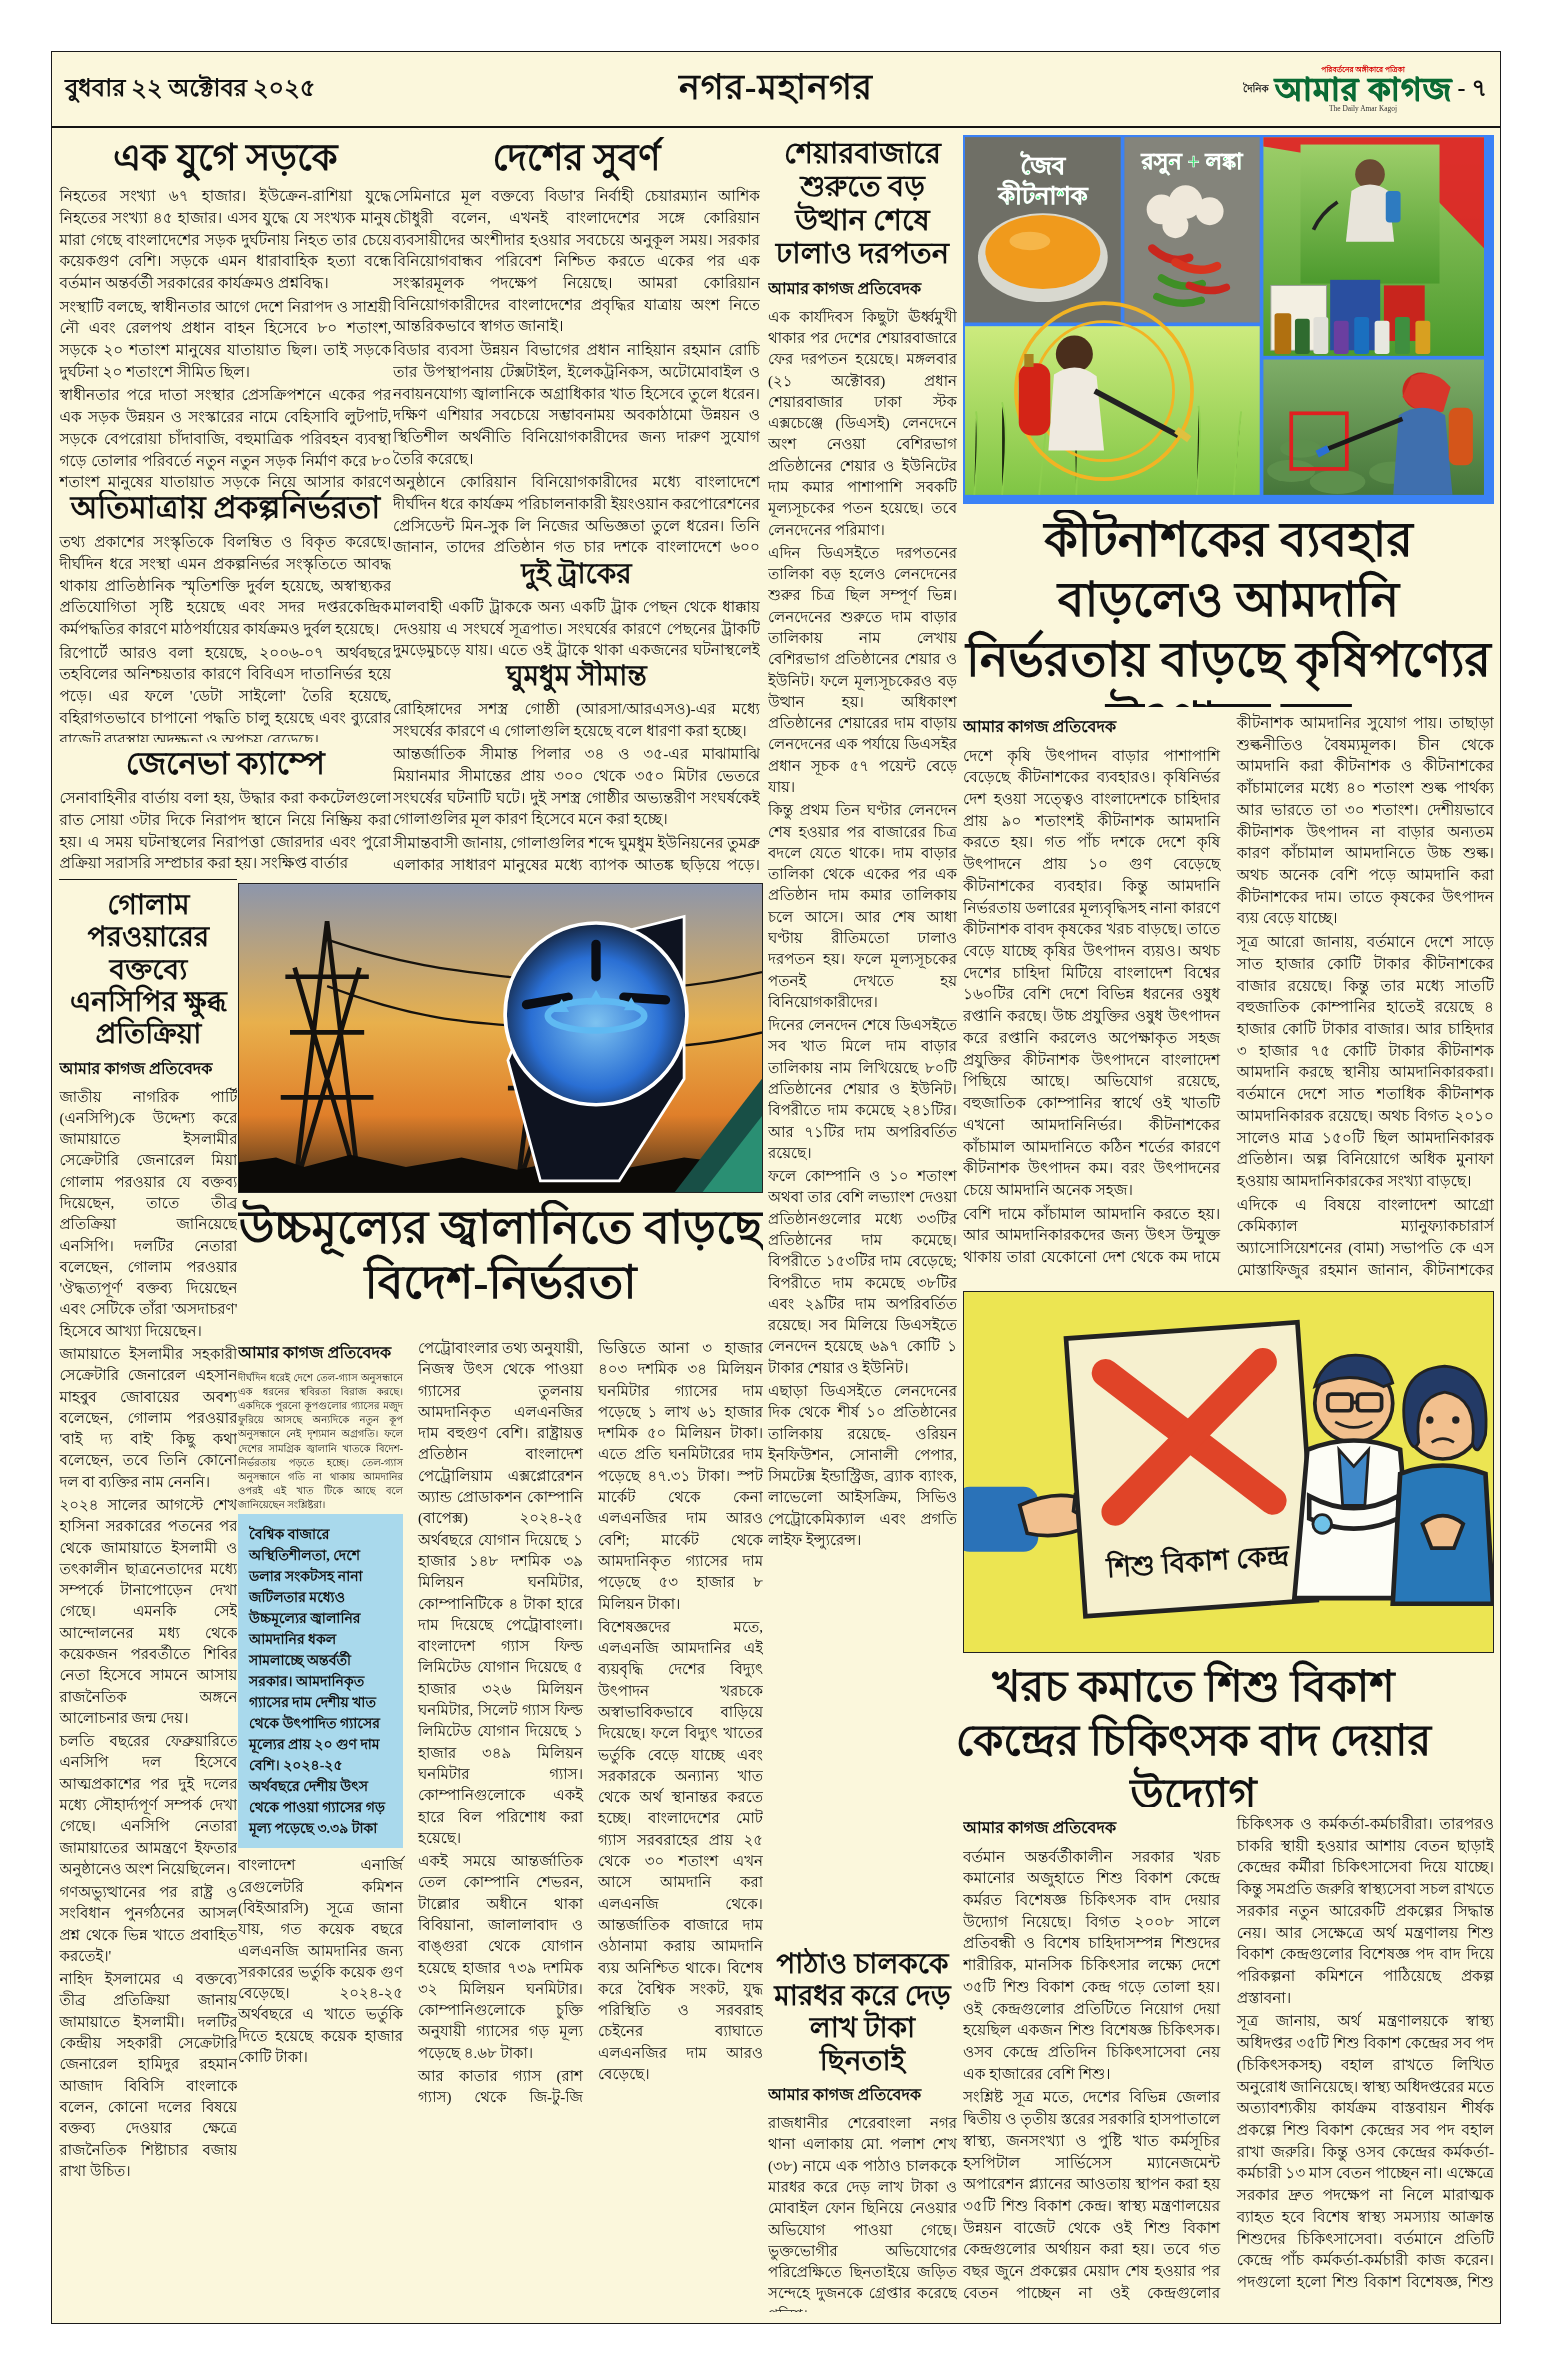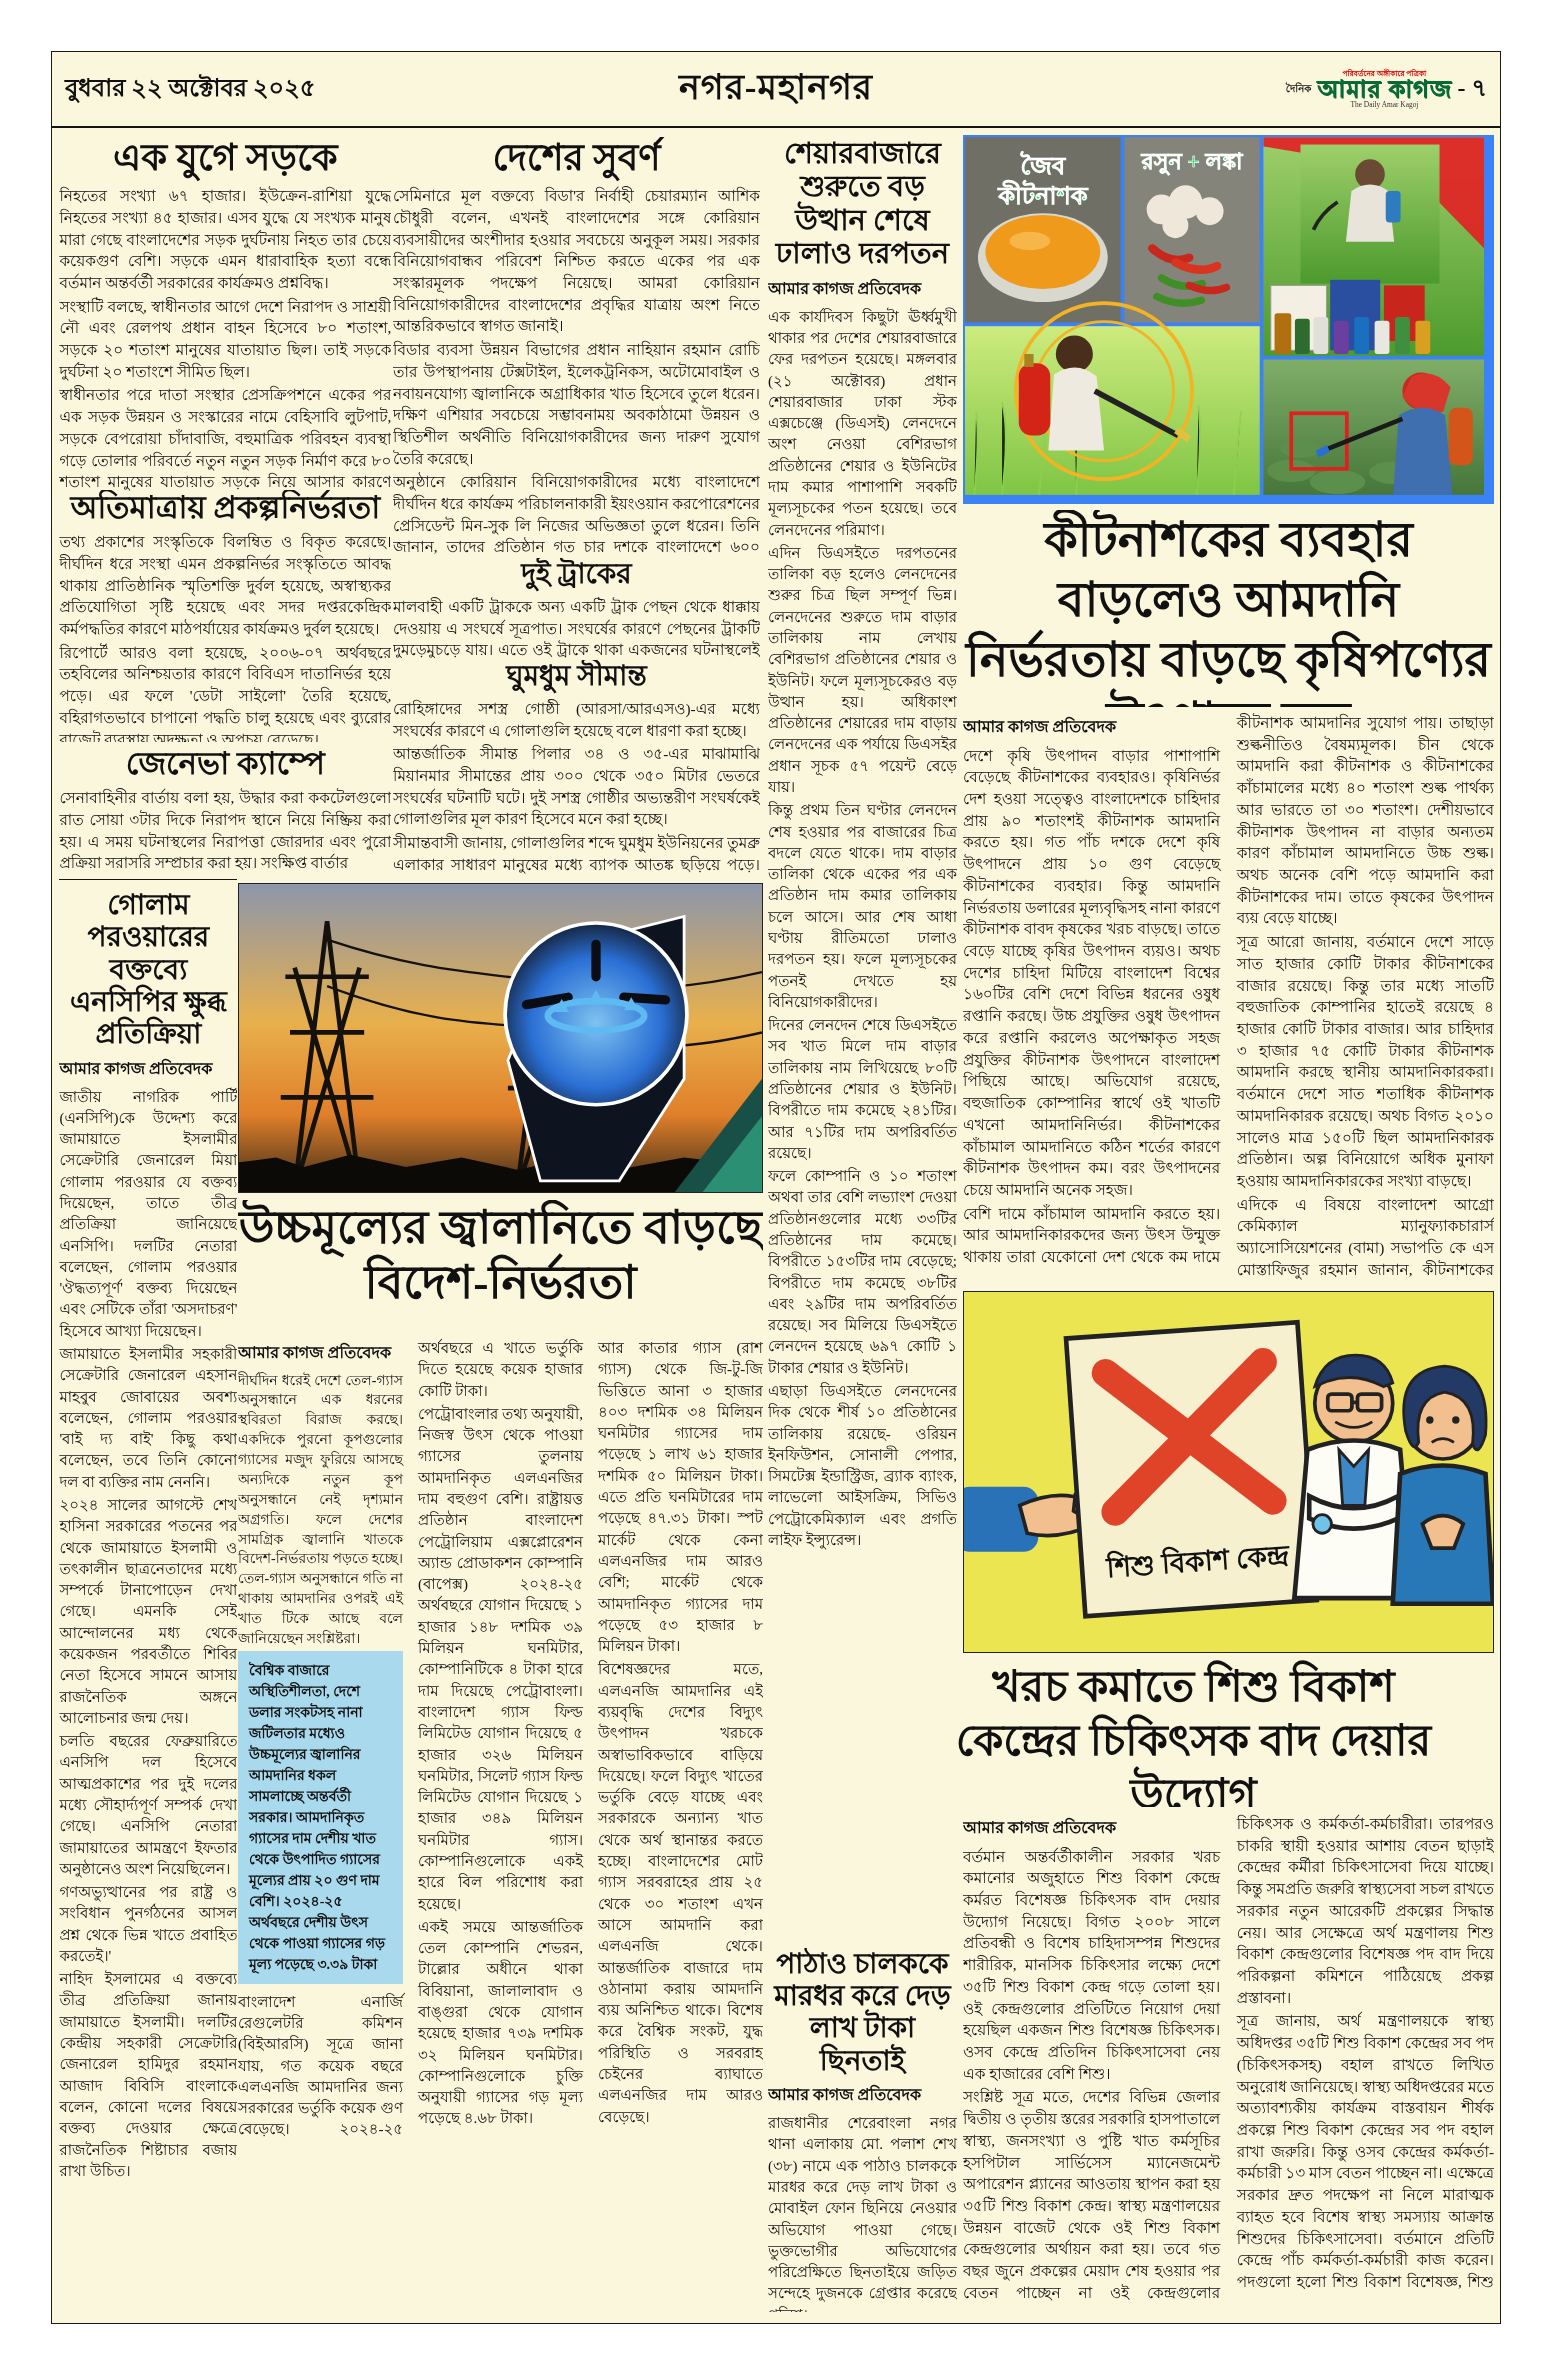--- a/index.html
+++ b/index.html
@@ -8,21 +8,21 @@
   .frame{position:absolute;left:51px;top:51px;width:1448px;height:2271px;
          background:#fbf7dc;border:1.9px solid #1b1b1b;}
   
   .header{position:absolute;left:0;top:0;width:100%;height:76px;border-bottom:2.8px solid #141414;
           display:flex;align-items:center;justify-content:space-between;box-sizing:border-box;padding:0 13px;}
   .date{font-size:24px;font-weight:bold;}
   .section-title{position:absolute;left:50%;transform:translateX(-50%);font-size:35px;font-weight:bold;letter-spacing:0.9px;}
   .logo{display:flex;align-items:center;gap:5.6px;}
   .logo-stack{display:flex;flex-direction:column;align-items:center;line-height:1;}
   .logo-tag{font-size:7.4px;color:#d40000;font-weight:bold;}
-  .logo-main{font-size:24px;font-weight:bold;color:#0b6b34;text-shadow:0.9px 0.9px 0 #063;letter-spacing:0.9px;}
+  .logo-main{font-size:32px;font-weight:bold;color:#0b6b34;text-shadow:0.9px 0.9px 0 #063;letter-spacing:0.9px;}
   .logo-sub{font-size:7.4px;color:#333;}
   .logo-prefix{font-size:10.2px;font-weight:bold;color:#222;}
   .pageno{font-size:24px;font-weight:bold;}
   
   .blk{position:absolute;overflow:hidden;box-sizing:border-box;}
   .hl{font-weight:bold;text-align:center;line-height:1.15;margin:0 0 5.6px 0;}
   .hl-xl{font-size:48px;line-height:1.25;}
   .hl-lg{font-size:37px;}
   .hl-md{font-size:31px;}
   .hl-sm{font-size:28px;}
@@ -172,21 +172,21 @@
         <path d="M500 332 L564 250 L564 332 Z" fill="#2a8f73"></path>
       </svg>
     </figure>
 
     <div class="blk" style="left:186px;top:1148px;width:525px;height:132px;">
       <h1 class="hl" style="font-size:46px;line-height:1.2;margin:0;">উচ্চমূল্যের জ্বালানিতে বাড়ছে বিদেশ-নির্ভরতা</h1>
     </div>
 
     <div class="blk cols3" style="left:186px;top:1286px;width:525px;height:970px;">
       <div class="byline">আমার কাগজ প্রতিবেদক</div>
-      <div class="bodytxt" style="font-size:14px;">
+      <div class="bodytxt" style="font-size:10px;">
           <p>দীর্ঘদিন ধরেই দেশে তেল-গ্যাস অনুসন্ধানে এক ধরনের স্থবিরতা বিরাজ করছে। একদিকে পুরনো কূপগুলোর গ্যাসের মজুদ ফুরিয়ে আসছে অন্যদিকে নতুন কূপ অনুসন্ধানে নেই দৃশ্যমান অগ্রগতি। ফলে দেশের সামগ্রিক জ্বালানি খাতকে বিদেশ-নির্ভরতায় পড়তে হচ্ছে। তেল-গ্যাস অনুসন্ধানে গতি না থাকায় আমদানির ওপরই এই খাত টিকে আছে বলে জানিয়েছেন সংশ্লিষ্টরা।</p>
         </div>
       <aside class="highlight-box">বৈশ্বিক বাজারে অস্থিতিশীলতা, দেশে ডলার সংকটসহ নানা জটিলতার মধ্যেও উচ্চমূল্যের জ্বালানির আমদানির ধকল সামলাচ্ছে অন্তর্বর্তী সরকার। আমদানিকৃত গ্যাসের দাম দেশীয় খাত থেকে উৎপাদিত গ্যাসের মূল্যের প্রায় ২০ গুণ দাম বেশি। ২০২৪-২৫ অর্থবছরে দেশীয় উৎস থেকে পাওয়া গ্যাসের গড় মূল্য পড়েছে ৩.৩৯ টাকা</aside>
       <div class="bodytxt" style="font-size:15px;">
           <p>বাংলাদেশ এনার্জি রেগুলেটরি কমিশন (বিইআরসি) সূত্রে জানা যায়, গত কয়েক বছরে এলএনজি আমদানির জন্য সরকারের ভর্তুকি কয়েক গুণ বেড়েছে। ২০২৪-২৫ অর্থবছরে এ খাতে ভর্তুকি দিতে হয়েছে কয়েক হাজার কোটি টাকা।</p>
           <p>পেট্রোবাংলার তথ্য অনুযায়ী, নিজস্ব উৎস থেকে পাওয়া গ্যাসের তুলনায় আমদানিকৃত এলএনজির দাম বহুগুণ বেশি। রাষ্ট্রায়ত্ত প্রতিষ্ঠান বাংলাদেশ পেট্রোলিয়াম এক্সপ্লোরেশন অ্যান্ড প্রোডাকশন কোম্পানি (বাপেক্স) ২০২৪-২৫ অর্থবছরে যোগান দিয়েছে ১ হাজার ১৪৮ দশমিক ৩৯ মিলিয়ন ঘনমিটার, কোম্পানিটিকে ৪ টাকা হারে দাম দিয়েছে পেট্রোবাংলা। বাংলাদেশ গ্যাস ফিল্ড লিমিটেড যোগান দিয়েছে ৫ হাজার ৩২৬ মিলিয়ন ঘনমিটার, সিলেট গ্যাস ফিল্ড লিমিটেড যোগান দিয়েছে ১ হাজার ৩৪৯ মিলিয়ন ঘনমিটার গ্যাস। কোম্পানিগুলোকে একই হারে বিল পরিশোধ করা হয়েছে।</p>
           <p>একই সময়ে আন্তর্জাতিক তেল কোম্পানি শেভরন, টাল্লোর অধীনে থাকা বিবিয়ানা, জালালাবাদ ও বাঙ্গুরা থেকে যোগান হয়েছে হাজার ৭৩৯ দশমিক ৩২ মিলিয়ন ঘনমিটার। কোম্পানিগুলোকে চুক্তি অনুযায়ী গ্যাসের গড় মূল্য পড়েছে ৪.৬৮ টাকা।</p>
           <p>আর কাতার গ্যাস (রাশ গ্যাস) থেকে জি-টু-জি ভিত্তিতে আনা ৩ হাজার ৪০৩ দশমিক ৩৪ মিলিয়ন ঘনমিটার গ্যাসের দাম পড়েছে ১ লাখ ৬১ হাজার দশমিক ৫০ মিলিয়ন টাকা। এতে প্রতি ঘনমিটারের দাম পড়েছে ৪৭.৩১ টাকা। স্পট মার্কেট থেকে কেনা এলএনজির দাম আরও বেশি; মার্কেট থেকে আমদানিকৃত গ্যাসের দাম পড়েছে ৫৩ হাজার ৮ মিলিয়ন টাকা।</p>
           <p>বিশেষজ্ঞদের মতে, এলএনজি আমদানির এই ব্যয়বৃদ্ধি দেশের বিদ্যুৎ উৎপাদন খরচকে অস্বাভাবিকভাবে বাড়িয়ে দিয়েছে। ফলে বিদ্যুৎ খাতের ভর্তুকি বেড়ে যাচ্ছে এবং সরকারকে অন্যান্য খাত থেকে অর্থ স্থানান্তর করতে হচ্ছে। বাংলাদেশের মোট গ্যাস সরবরাহের প্রায় ২৫ থেকে ৩০ শতাংশ এখন আসে আমদানি করা এলএনজি থেকে। আন্তর্জাতিক বাজারে দাম ওঠানামা করায় আমদানি ব্যয় অনিশ্চিত থাকে। বিশেষ করে বৈশ্বিক সংকট, যুদ্ধ পরিস্থিতি ও সরবরাহ চেইনের ব্যাঘাতে এলএনজির দাম আরও বেড়েছে।</p>
         </div>

